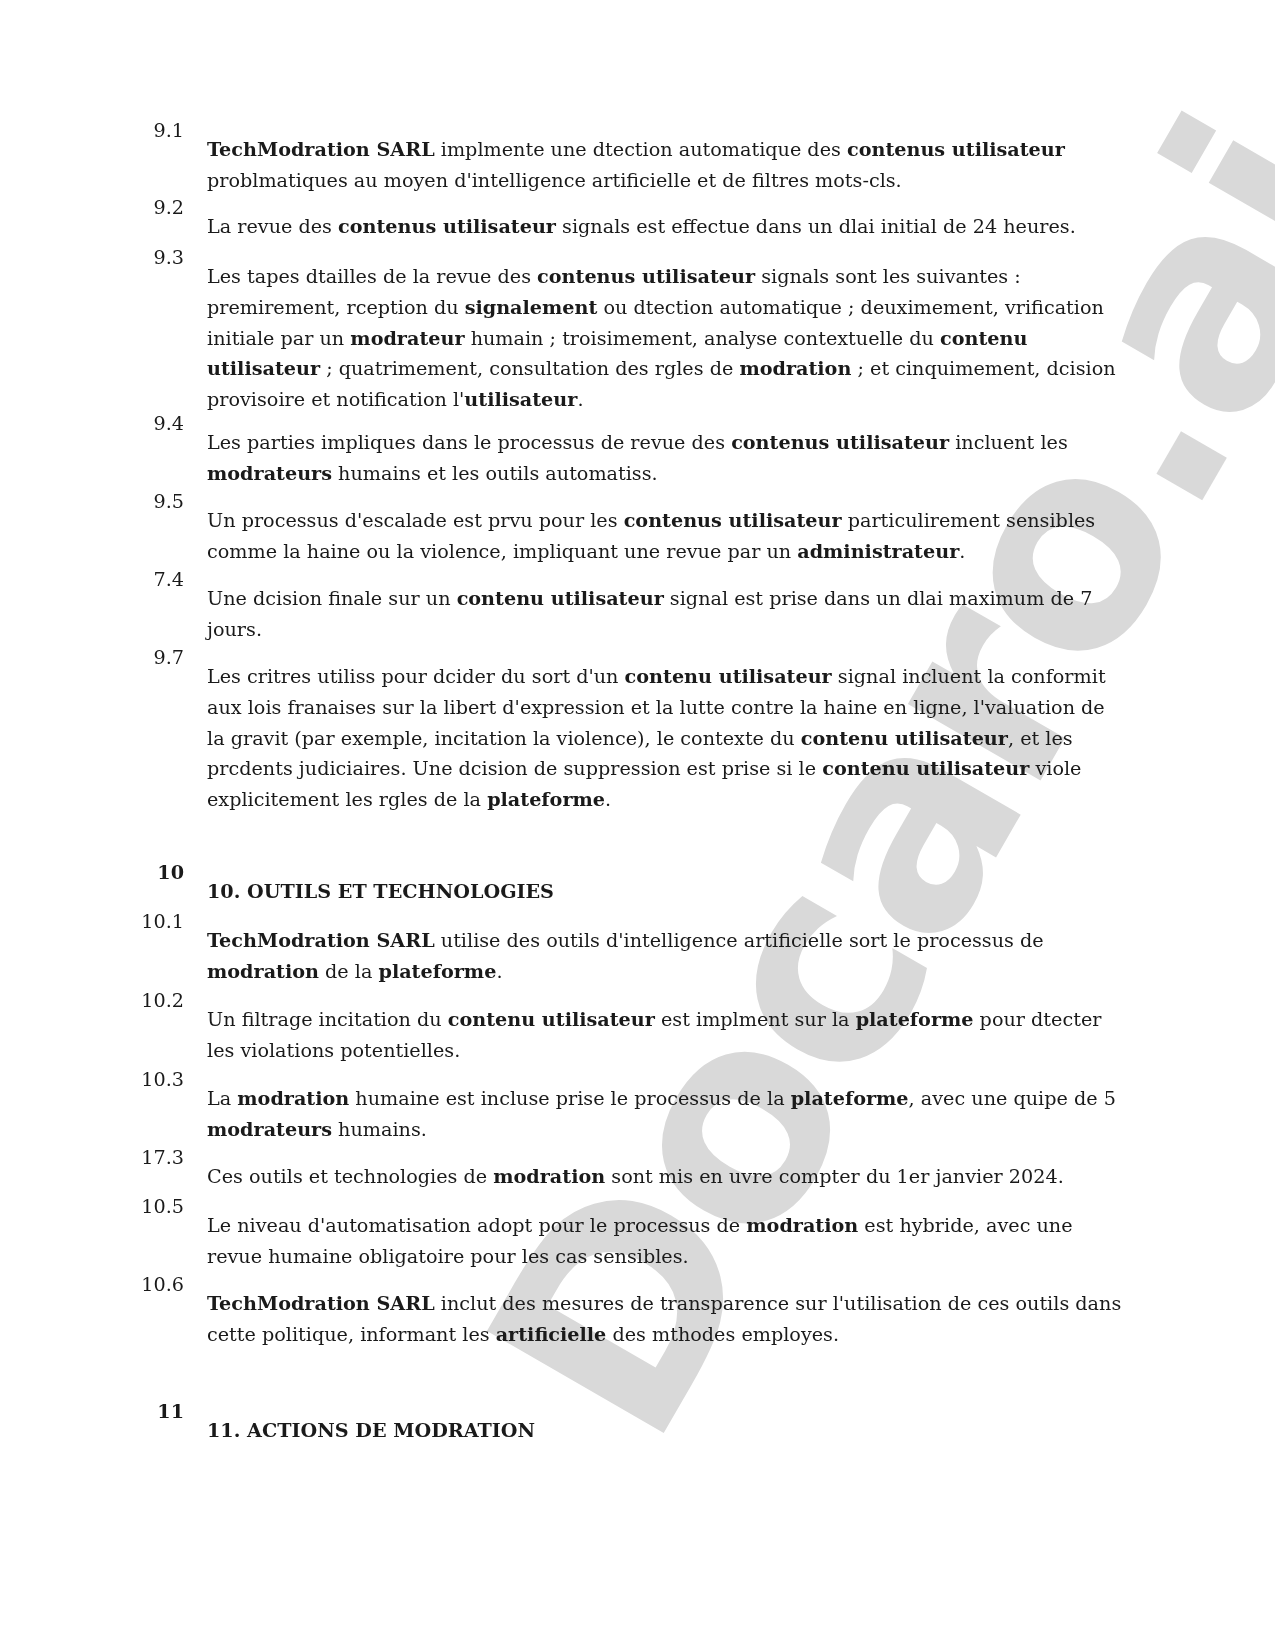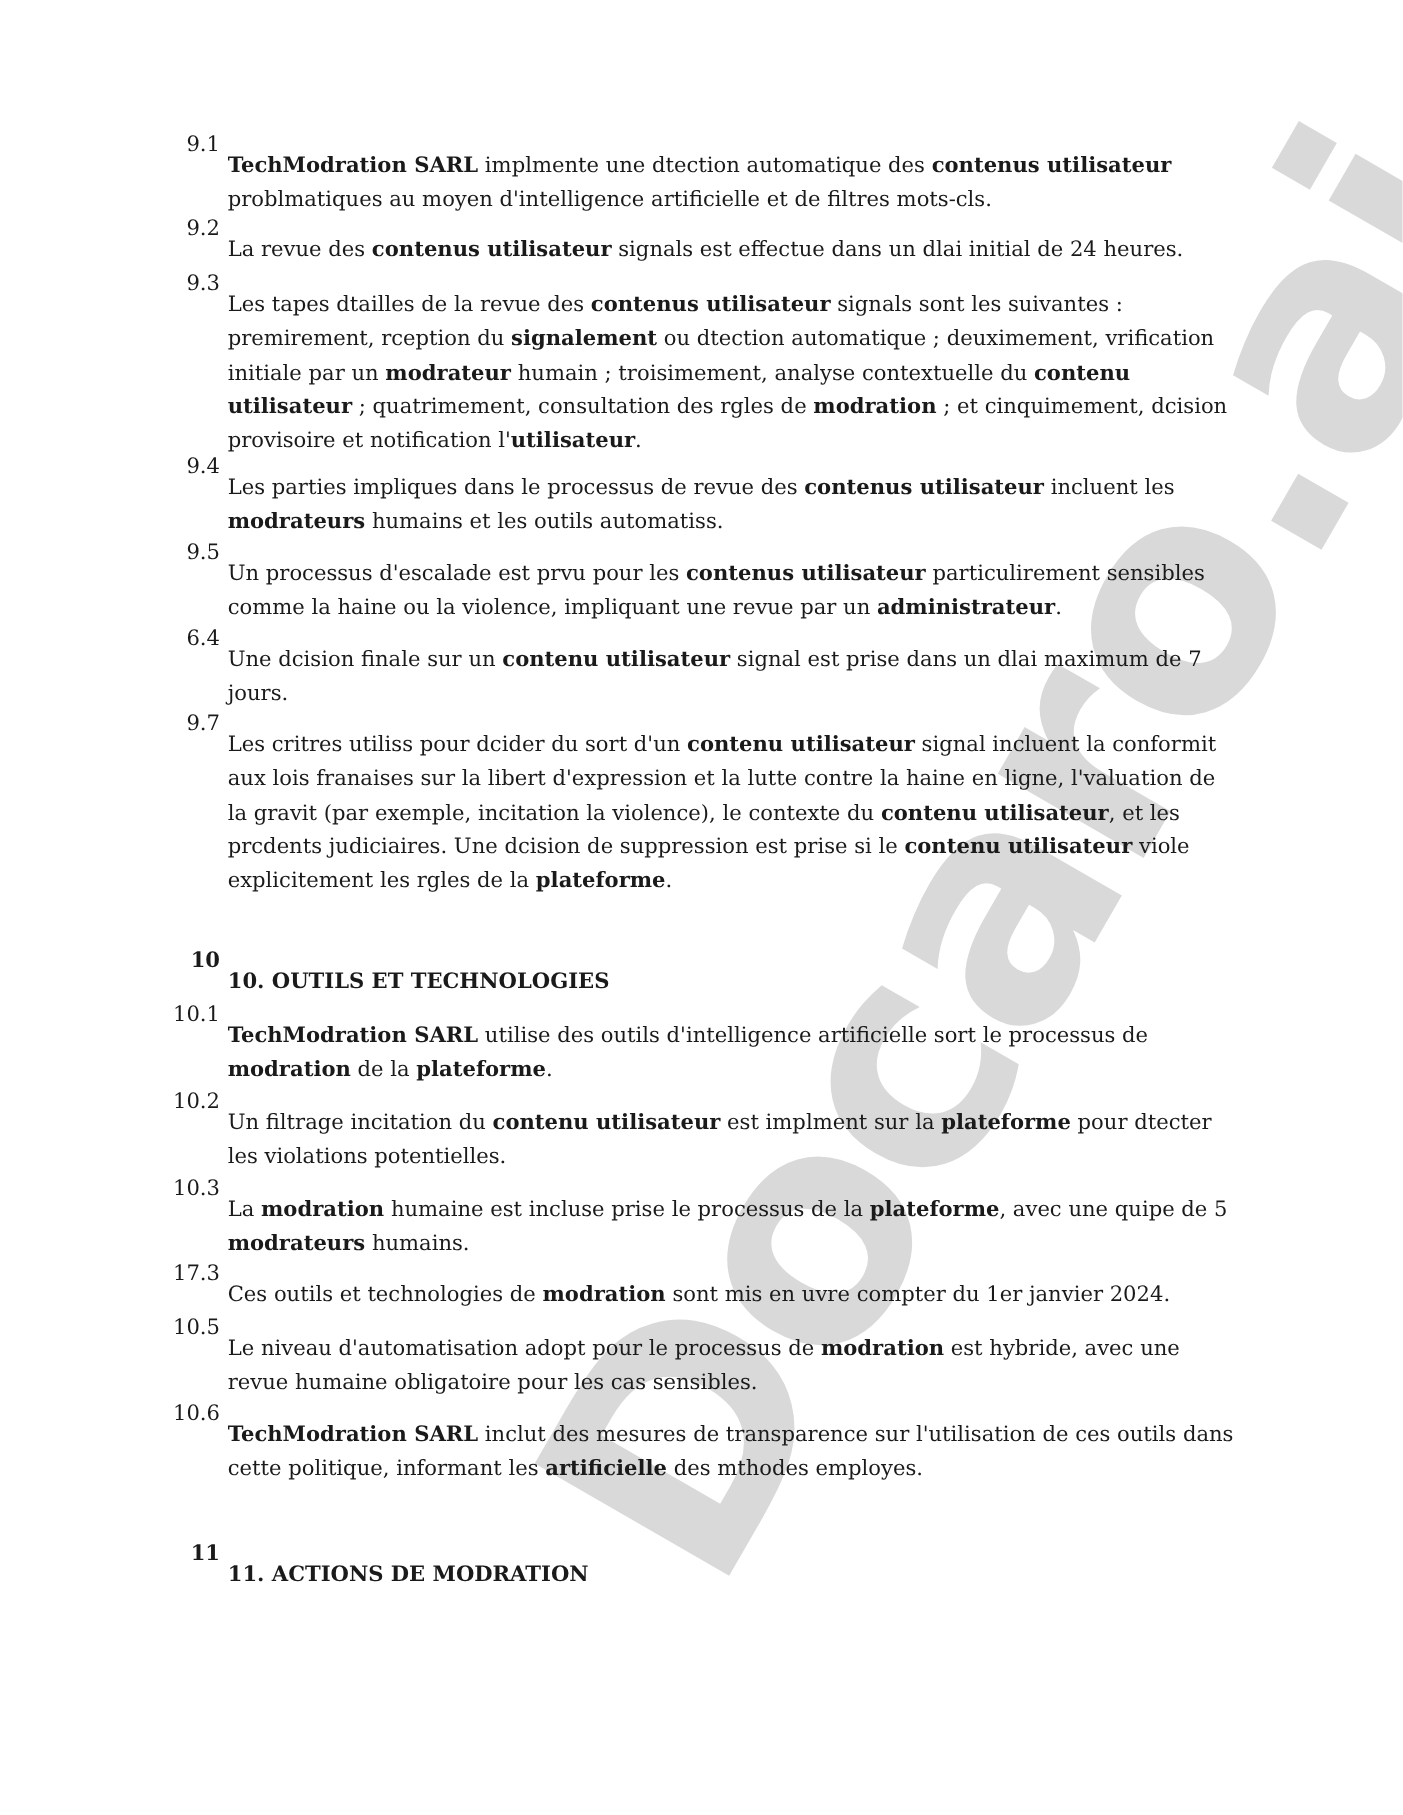--- a/index.html
+++ b/index.html
@@ -17,21 +17,21 @@
       font-size: 280px; letter-spacing: -6px; color: #d9d9d9;
       transform: rotate(-60deg); transform-origin: 50% 50%;
       white-space: nowrap; line-height: 1;
     }
     .page { position: relative; z-index: 1; }
     .item {
       position: absolute; left: 0; width: 1275px;
       font-size: 19.2px; line-height: 30.8px;
     }
     .num {
-      position: absolute; width: 184px; left: 16px; text-align: right;
+      position: absolute; width: 184px; left: 0; text-align: right;
     }
     .text {
       position: absolute; left: 207px; width: 920px; margin-top: 19px;
     }
     b { font-weight: bold; }
     .heading .num, .heading .text { font-weight: bold; }
   </style>
 </head>
 <body>
 
@@ -55,21 +55,21 @@
     </div>
     <div class="item" style="top: 409px;">
       <span class="num">9.4</span>
       <div class="text"><span>Les parties impliques dans le processus de revue des </span><b>contenus utilisateur</b><span> incluent les </span><b>modrateurs</b><span> humains et les outils automatiss.</span></div>
     </div>
     <div class="item" style="top: 487px;">
       <span class="num">9.5</span>
       <div class="text"><span>Un processus d'escalade est prvu pour les </span><b>contenus utilisateur</b><span> particulirement sensibles comme la haine ou la violence, impliquant une revue par un </span><b>administrateur</b><span>.</span></div>
     </div>
     <div class="item" style="top: 565px;">
-      <span class="num">6.4</span>
+      <span class="num">7.4</span>
       <div class="text"><span>Une dcision finale sur un </span><b>contenu utilisateur</b><span> signal est prise dans un dlai maximum de 7 jours.</span></div>
     </div>
     <div class="item" style="top: 643px;">
       <span class="num">9.7</span>
       <div class="text"><span>Les critres utiliss pour dcider du sort d'un </span><b>contenu utilisateur</b><span> signal incluent la conformit aux lois franaises sur la libert d'expression et la lutte contre la haine en ligne, l'valuation de la gravit (par exemple, incitation  la violence), le contexte du </span><b>contenu utilisateur</b><span>, et les prcdents judiciaires. Une dcision de suppression est prise si le </span><b>contenu utilisateur</b><span> viole explicitement les rgles de la </span><b>plateforme</b><span>.</span></div>
     </div>
     <div class="item heading" style="top: 858px;">
       <span class="num">10</span>
       <div class="text"><b>10. OUTILS ET TECHNOLOGIES</b></div>
     </div>

